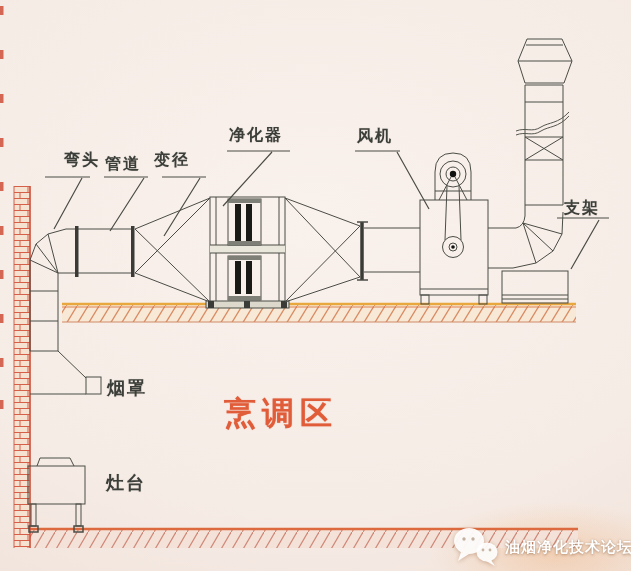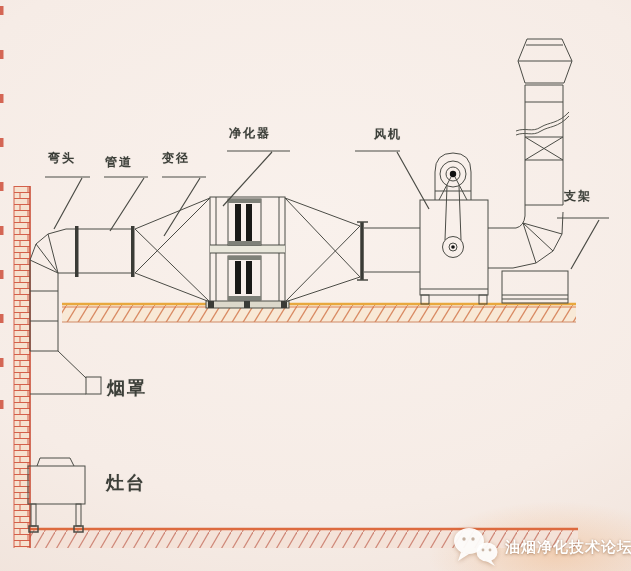--- a/index.html
+++ b/index.html
@@ -5,21 +5,21 @@
   html,body{margin:0;padding:0;}
   .stage{
     position:relative;width:631px;height:571px;overflow:hidden;
     font-family:"Liberation Sans",sans-serif;
     background:
       radial-gradient(170px 70px at 88% 97%, rgba(240,170,110,.38), rgba(240,170,110,0) 75%),
       radial-gradient(95% 75% at 50% 38%, #f9f1ec 0%, #f6ece6 68%, #f1e4dc 100%);
   }
   svg.draw{position:absolute;left:0;top:0;}
   .lbl{
-    position:absolute;color:#3c3f39;font-size:12px;font-weight:600;
+    position:absolute;color:#3c3f39;font-size:16px;font-weight:600;
     letter-spacing:2px;line-height:1;white-space:nowrap;
     text-shadow:0 0 1px rgba(60,63,57,.25);
   }
   .lbl.small{font-size:18px;}
   .cooking{
     position:absolute;left:224px;top:397px;color:#e15c39;font-size:32px;
     font-weight:700;letter-spacing:6px;line-height:1;white-space:nowrap;
     text-shadow:0 0 1px rgba(225,92,57,.5);
   }
   .wm{position:absolute;left:450px;top:525px;display:flex;align-items:center;gap:3px;}
@@ -222,29 +222,30 @@
         <path d="M45,177 H90 M82,178 L54,229"></path>
         <path d="M104,177 H148 M144,178 L110,231"></path>
         <path d="M162,177 H206 M200,178 L164,236"></path>
         <path d="M227,151 H290 M272,152 L223,206"></path>
         <path d="M355,151 H400 M397,152 L429,209"></path>
         <path d="M557,218 H609 M599,220 L571,269"></path>
       </g>
     </g>
   </svg>
 
-  <div class="lbl" style="left:48px;top:152px">弯头</div>
+  <div class="lbl" style="left:64px;top:152px">弯头</div>
   <div class="lbl" style="left:105px;top:156px">管道</div>
-  <div class="lbl" style="left:162px;top:152px">变径</div>
+  <div class="lbl" style="left:154px;top:152px">变径</div>
   <div class="lbl" style="left:229px;top:127px">净化器</div>
-  <div class="lbl" style="left:374px;top:128px">风机</div>
-  <div class="lbl" style="left:564px;top:190px">支架</div>
+  <div class="lbl" style="left:357px;top:128px">风机</div>
+  <div class="lbl" style="left:564px;top:200px">支架</div>
   <div class="lbl small" style="left:107px;top:379px">烟罩</div>
   <div class="lbl small" style="left:106px;top:474px">灶台</div>
 
+  <div class="cooking">烹调区</div>
 
   <div class="wm">
     <svg width="52" height="44" viewBox="0 0 52 44">
       <ellipse cx="19" cy="16" rx="15" ry="13" fill="rgba(255,255,255,0.93)"></ellipse>
       <path d="M11,27 L8,36 L19,29 Z" fill="rgba(255,255,255,0.93)"></path>
       <ellipse cx="37" cy="27" rx="10.5" ry="9.5" fill="rgba(255,255,255,0.93)"></ellipse>
       <path d="M41,35 L45,41 L36,36 Z" fill="rgba(255,255,255,0.93)"></path>
       <circle cx="14" cy="14" r="1.7" fill="rgba(150,115,85,0.55)"></circle>
       <circle cx="23" cy="14" r="1.7" fill="rgba(150,115,85,0.55)"></circle>
       <circle cx="33" cy="25" r="1.4" fill="rgba(150,115,85,0.5)"></circle>

